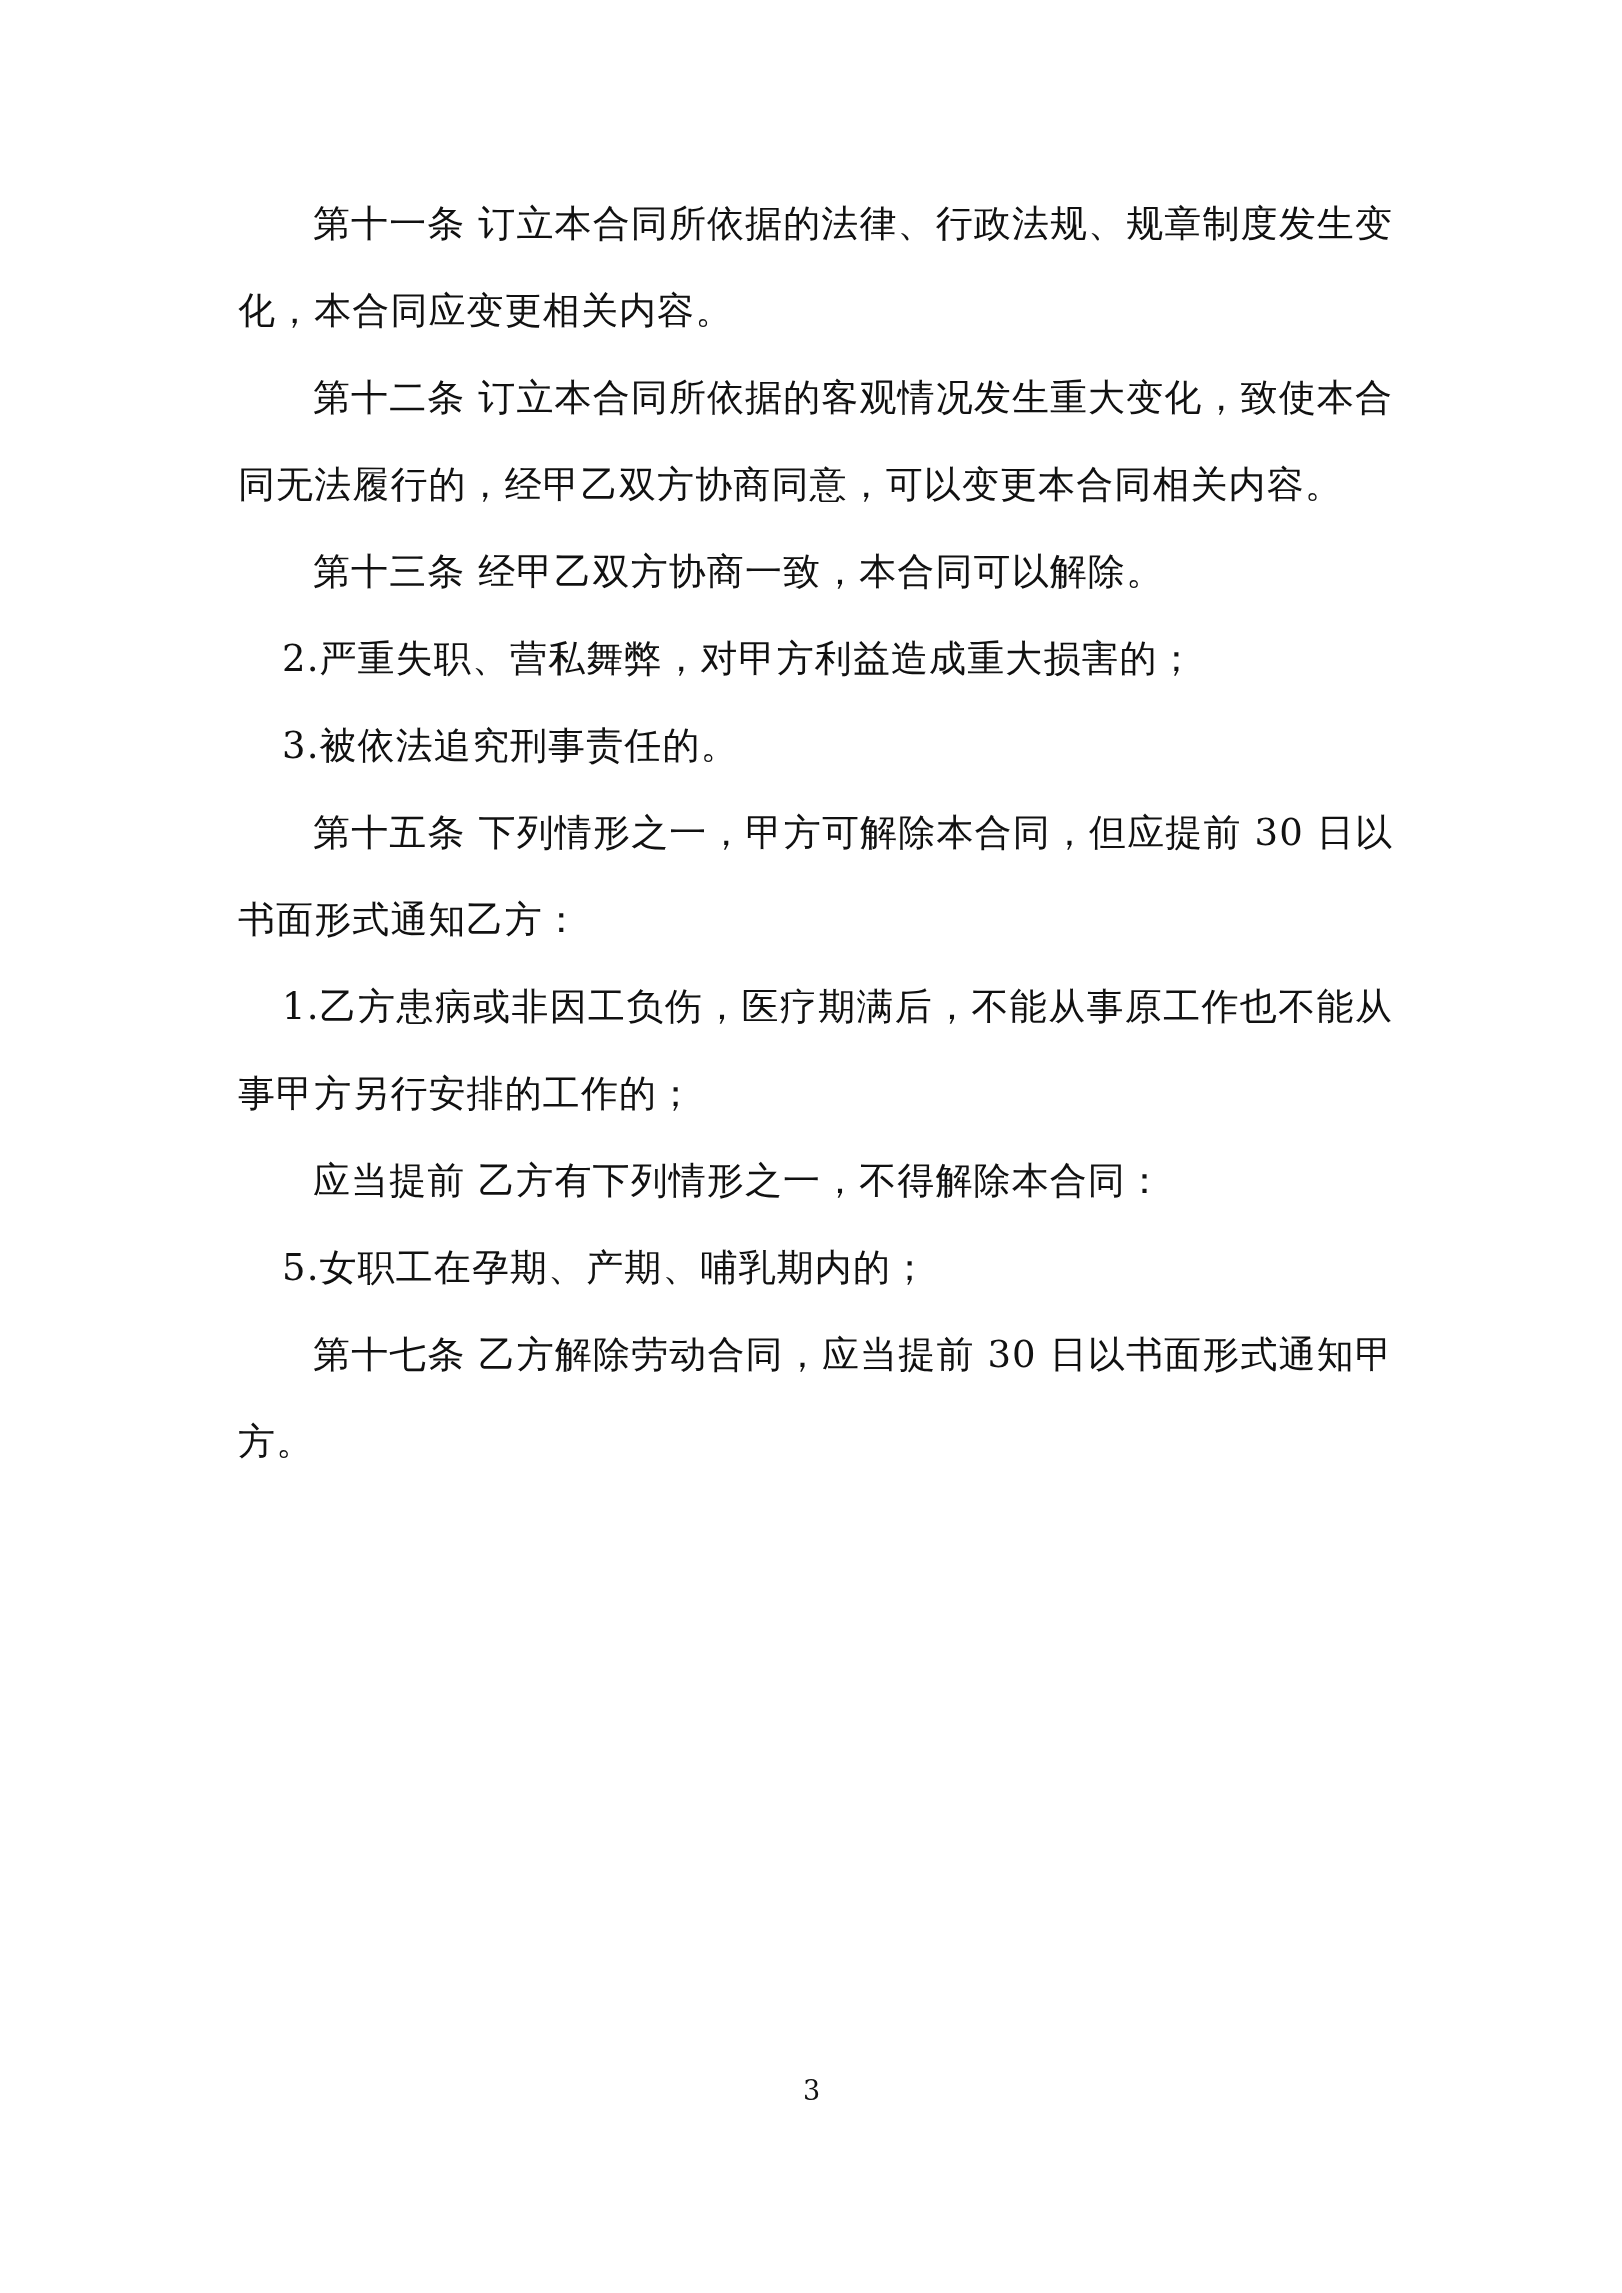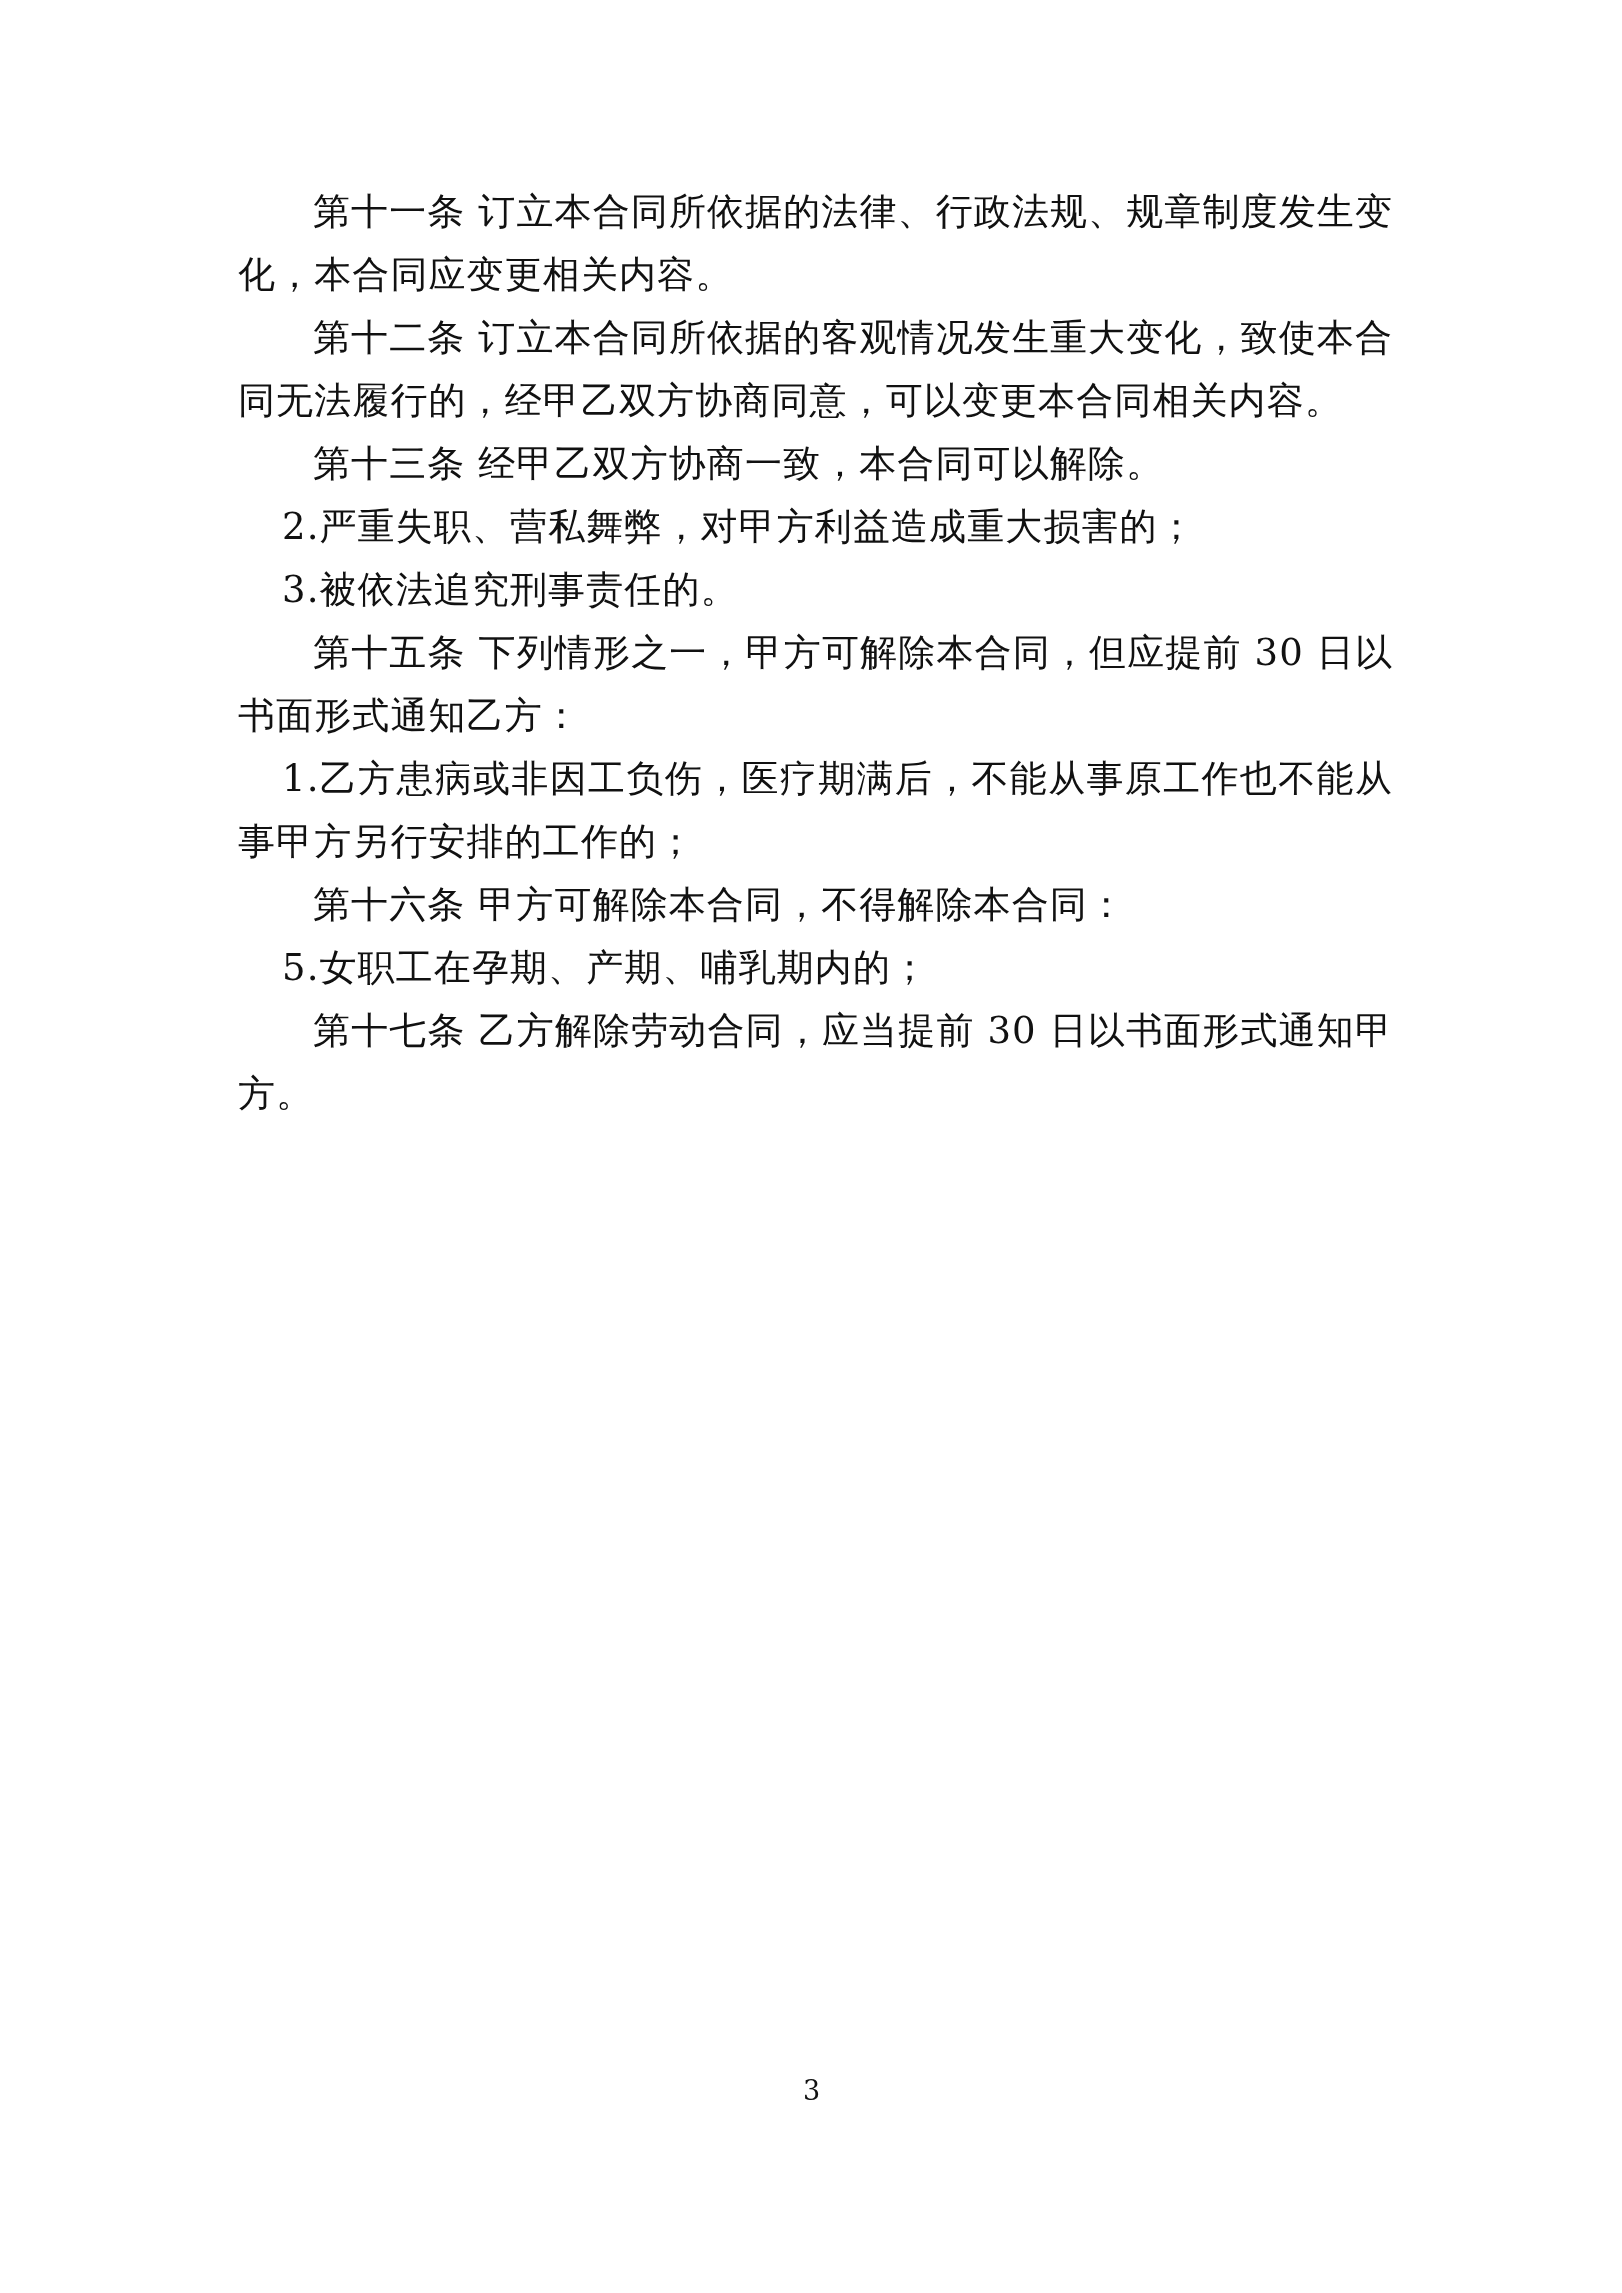--- a/index.html
+++ b/index.html
@@ -25,21 +25,21 @@
   }
   .content {
     position: absolute;
     left: 238px;
     top: 180px;
     width: 1155px;
   }
   p {
     margin: 0;
     font-size: 37px;
-    line-height: 63px;
+    line-height: 87px;
     letter-spacing: 1.1px;
     text-align: justify;
     text-justify: inter-ideograph;
     font-family: "DejaVu Serif", "Liberation Serif", serif;
     font-weight: 400;
     color: #111111;
   }
   p.indent {
     text-indent: 75px;
   }
@@ -62,19 +62,19 @@
 
 <div class="page">
   <div class="content">
     <p class="indent">第十一条 订立本合同所依据的法律、行政法规、规章制度发生变化，本合同应变更相关内容。</p>
     <p class="indent">第十二条 订立本合同所依据的客观情况发生重大变化，致使本合同无法履行的，经甲乙双方协商同意，可以变更本合同相关内容。</p>
     <p class="indent">第十三条 经甲乙双方协商一致，本合同可以解除。</p>
     <p class="item">2.严重失职、营私舞弊，对甲方利益造成重大损害的；</p>
     <p class="item">3.被依法追究刑事责任的。</p>
     <p class="indent">第十五条 下列情形之一，甲方可解除本合同，但应提前 30 日以书面形式通知乙方：</p>
     <p class="item">1.乙方患病或非因工负伤，医疗期满后，不能从事原工作也不能从事甲方另行安排的工作的；</p>
-    <p class="indent">第十六条 甲方可解除本合同，不得解除本合同：</p>
+    <p class="indent">应当提前 乙方有下列情形之一，不得解除本合同：</p>
     <p class="item">5.女职工在孕期、产期、哺乳期内的；</p>
     <p class="indent">第十七条 乙方解除劳动合同，应当提前 30 日以书面形式通知甲方。</p>
   </div>
   <div class="page-number">3</div>
 </div>
 
 
 </body></html>

